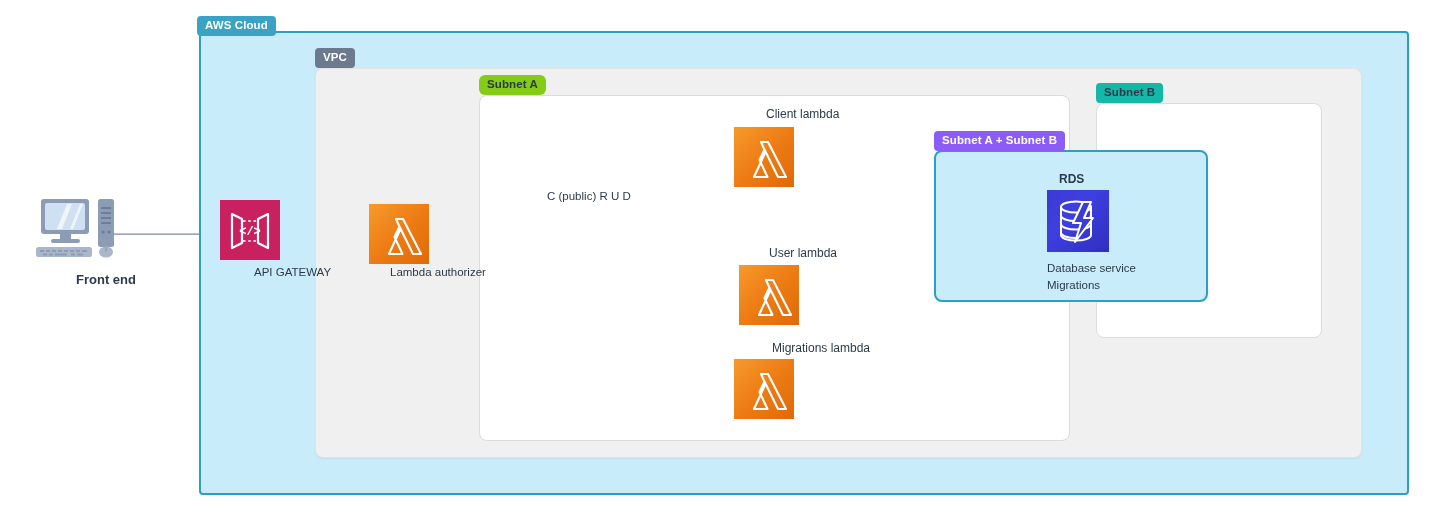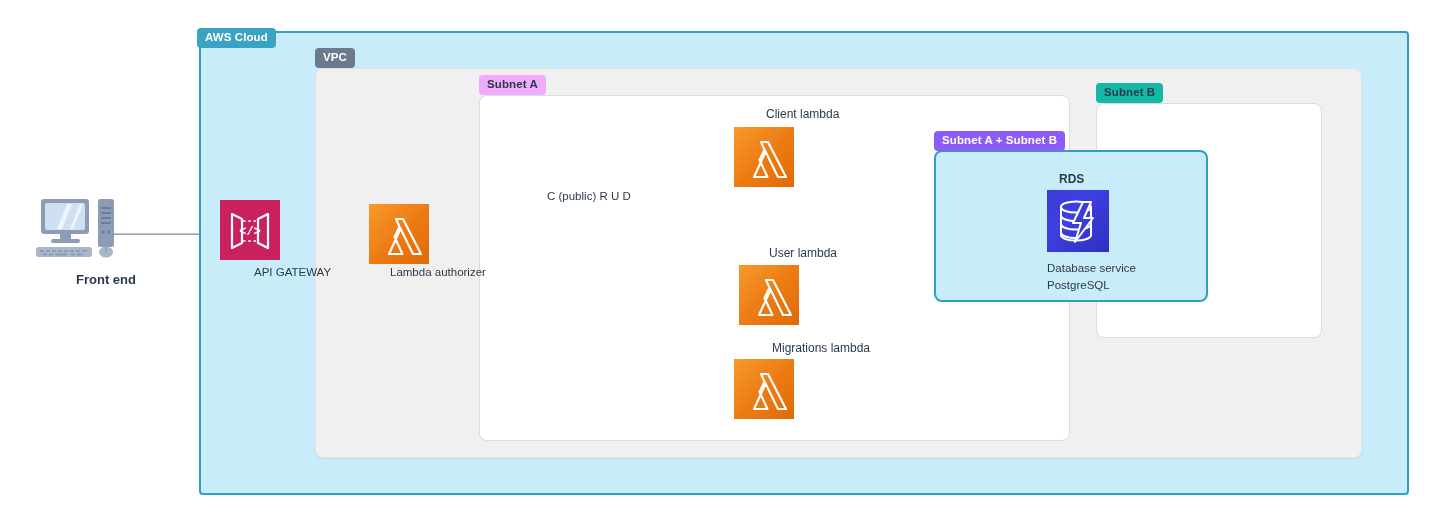--- a/index.html
+++ b/index.html
@@ -34,23 +34,23 @@
     left:934px;top:150px;width:274px;height:152px;
     background:#c9ecfb;border:2px solid #2e9fc4;border-radius:8px;
   }
 
   
   .badge{
     position:absolute;box-sizing:border-box;
     font-size:11.5px;font-weight:bold;letter-spacing:.1px;
     padding:3px 8px 4px;border-radius:4px;white-space:nowrap;line-height:1.1;
   }
-  .badge-cloud{left:197px;top:28px;background:#3aa3c4;color:#ffffff;}
+  .badge-cloud{left:197px;top:16px;background:#3aa3c4;color:#ffffff;}
   .badge-vpc{left:315px;top:48px;background:#6b7a8c;color:#ffffff;}
-  .badge-subnet-a{left:479px;top:75px;background:#f0abfc;color:#2b3a4a;}
+  .badge-subnet-a{left:479px;top:75px;background:#84cc16;color:#2b3a4a;border-radius:6px;}
   .badge-subnet-b{left:1096px;top:83px;background:#14b8a6;color:#2b3a4a;}
   .badge-rds{left:934px;top:131px;background:#8b5cf6;color:#ffffff;}
 
   
   .label{
     position:absolute;font-size:12px;color:#2b3a4a;white-space:nowrap;
     line-height:1.32;
   }
 
   .lbl-frontend{left:76px;top:271px;font-weight:bold;font-size:13px;color:#2b3a4a;}
@@ -216,16 +216,16 @@
       <path d="M14 17 L14 45 C14 48.1 20.7 50.6 29 50.6 C37.3 50.6 44 48.1 44 45 L44 17"></path>
       <path d="M14 25.5 C14 28.6 20.7 31.1 29 31.1 C37.3 31.1 44 28.6 44 25.5"></path>
       <path d="M14 34 C14 37.1 20.7 39.6 29 39.6 C37.3 39.6 44 37.1 44 34"></path>
       <path d="M14 42.5 C14 45.6 20.7 48.1 29 48.1"></path>
     </g>
     <path d="M36 12 L26 33 L34 33 L28 52 L46 28 L37 28 L44 12 Z" fill="#3b3bd6" stroke="#ffffff" stroke-width="2" stroke-linejoin="round"></path>
   </svg>
 </div>
 <div class="label lbl-db">
   <span>Database service</span><br>
-  <span>PostgreSQL</span>
+  <span>Migrations</span>
 </div>
 
 <div class="label lbl-crud">C (public) R U D</div>
 
 </body></html>

